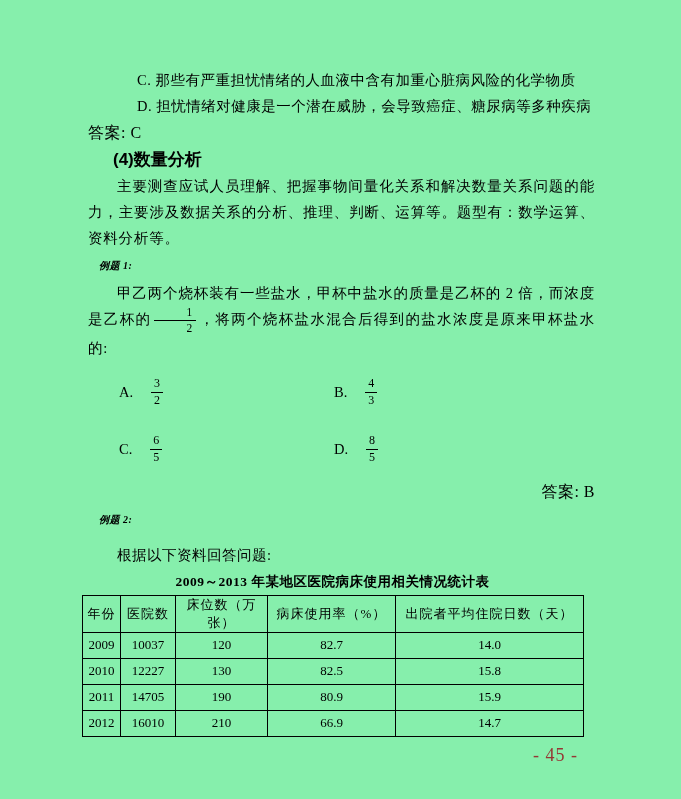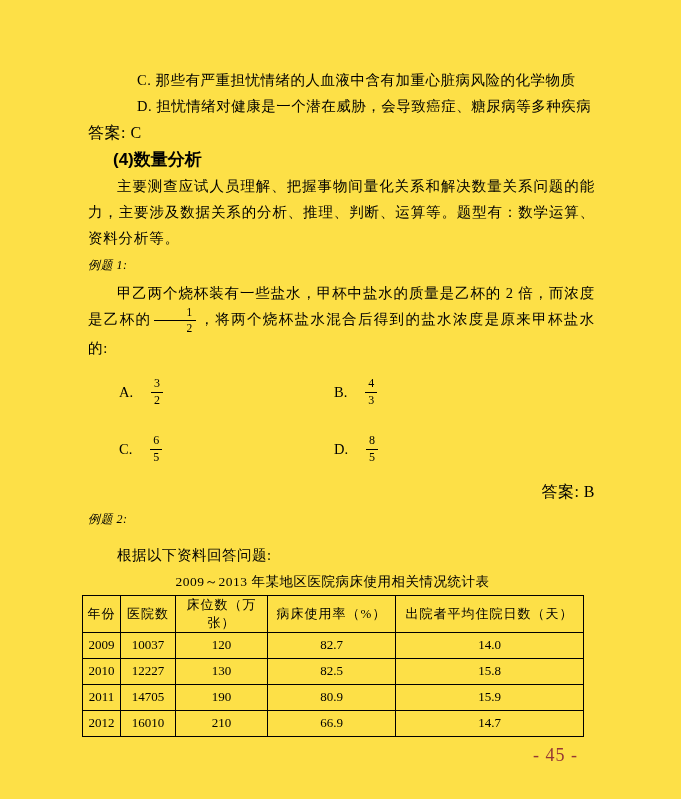--- a/index.html
+++ b/index.html
@@ -1,21 +1,21 @@
 <!DOCTYPE html>
 <html><head>
 <meta charset="utf-8">
 <style>
   * { box-sizing: border-box; }
   html, body { margin: 0; padding: 0; background: #ffffff; }
   .page {
     position: relative;
     width: 681px;
     height: 799px;
-    background: #fde047;
+    background: #86efac;
     color: #000000;
     font-family: "Liberation Serif", "DejaVu Serif", serif;
     overflow: hidden;
   }
   .content {
     position: absolute;
     top: 67px;
     left: 88px;
     width: 507px;
   }
@@ -41,24 +41,24 @@
   }
   .para {
     margin: 0;
     text-indent: 2em;
     text-align: justify;
     font-size: 14.5px;
     line-height: 26px;
     letter-spacing: 0.8px;
   }
   .example-label {
-    margin: 1px 0 0 0;
-    font-size: 12px;
+    margin: 1px 0 0 11px;
+    font-size: 10px;
     line-height: 27px;
-    font-weight: normal;
+    font-weight: bold;
     font-style: italic;
     letter-spacing: 0.5px;
   }
   .question { margin-top: 1px; }
   .frac {
     display: inline-block;
     vertical-align: middle;
     text-align: center;
     line-height: 1.15;
     font-size: 11.5px;
@@ -89,21 +89,21 @@
     margin: 9px 0 0 0;
     text-indent: 2em;
     font-size: 14.5px;
     line-height: 27px;
     letter-spacing: 0.5px;
   }
   .table-wrap { margin: 4px 0 0 -6px; width: 501px; }
   .table-title {
     margin: 0 0 4px 0;
     text-align: center;
-    font-weight: normal;
+    font-weight: bold;
     font-size: 13.5px;
     letter-spacing: 0.5px;
   }
   table.stats {
     border-collapse: collapse;
     width: 501px;
     table-layout: fixed;
   }
   table.stats th, table.stats td {
     border: 1px solid #000000;

